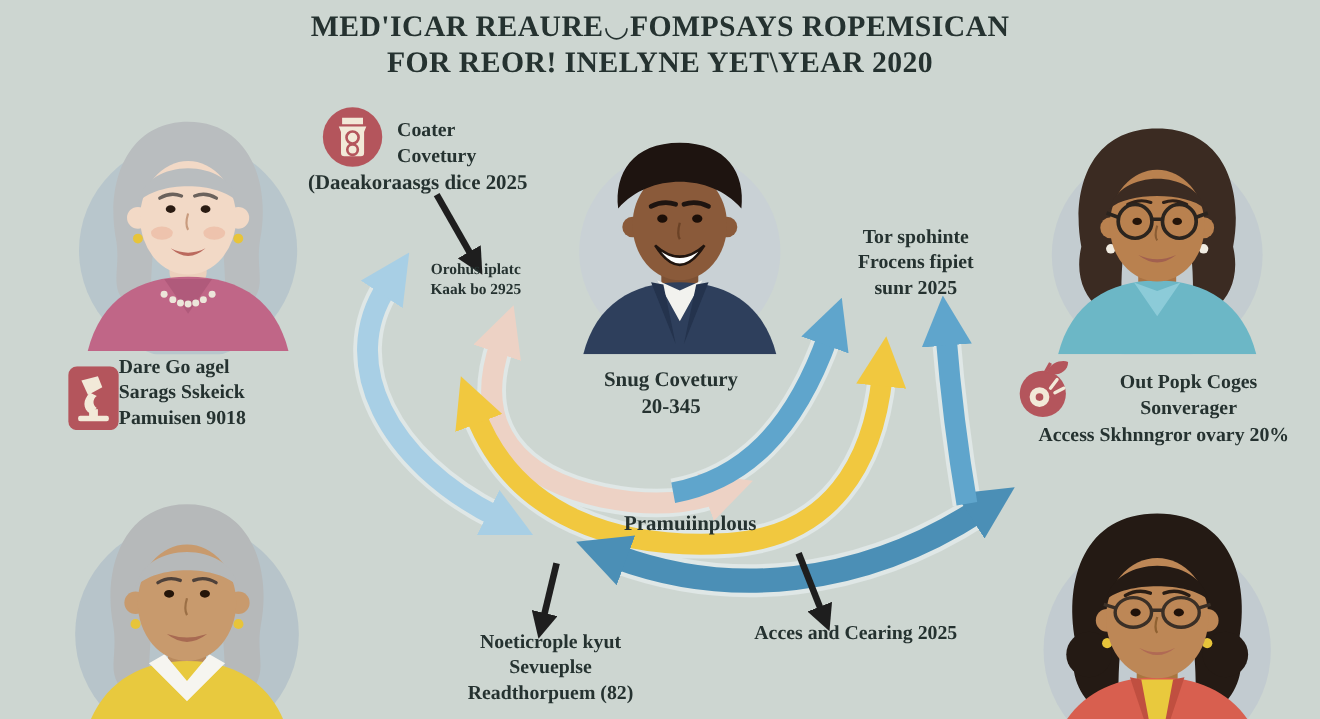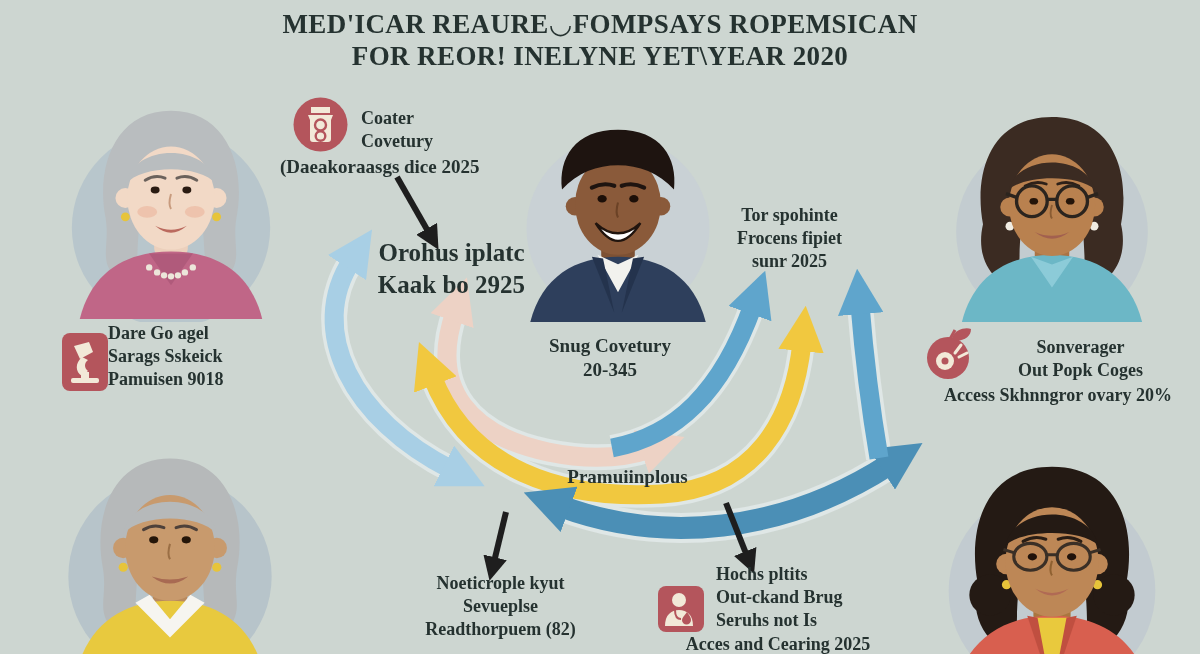--- a/index.html
+++ b/index.html
@@ -229,21 +229,21 @@
         <circle cx="28.5" cy="40" r="4.8" fill="none" stroke="#b4555c" stroke-width="2.4"></circle>
       </svg>
       <div class="ann txt" style="padding-top:6px">
         <div>Coater</div>
         <div>Covetury</div>
       </div>
     </div>
     <div class="ann txt" style="margin:2px 0 16px -12px;width:260px;font-size:19px">(Daeakoraasgs dice 2025</div>
   </div>
 
-  <div class="abs label ann txt center" style="left:359px;top:237px;width:185px;font-size:25px">
+  <div class="abs label ann txt center" style="left:340px;top:237px;width:185px;font-size:14px">
     <div>Orohus iplatc</div>
     <div>Kaak bo 2925</div>
   </div>
 
   <div class="abs label row" style="left:62px;top:320px;width:250px;">
     <svg width="46" height="58" viewBox="0 0 46 58">
       <rect width="46" height="58" rx="8" fill="#b4555c"></rect>
       <path d="M12,13 L27,9 L31,19 L18,26 Z" fill="#f2e9d8"></path>
       <path d="M20,24 C13,30 13,39 20,43 L26,38 C22,35 22,30 26,27 Z" fill="#f2e9d8"></path>
       <rect x="9" y="45" width="28" height="5" rx="2" fill="#f2e9d8"></rect>
@@ -254,65 +254,51 @@
       <div>Sarags Sskeick</div>
       <div>Pamuisen 9018</div>
     </div>
   </div>
 
   <div class="abs label ann txt center" style="left:515px;top:334px;width:190px;font-size:19px">
     <div>Snug Covetury</div>
     <div>20-345</div>
   </div>
 
-  <div class="abs label ann txt center" style="left:717px;top:204px;width:145px">
+  <div class="abs label ann txt center" style="left:760px;top:204px;width:145px">
     <div>Tor spohinte</div>
     <div>Frocens fipiet</div>
     <div>sunr 2025</div>
   </div>
 
   <div class="abs label" style="left:922px;top:324px;width:272px">
     <div class="row" style="gap:10px">
       <svg width="56" height="58" viewBox="0 0 56 58">
         <circle cx="26" cy="34" r="21" fill="#b4555c"></circle>
         <path d="M30,14 C33,5 44,3 49,5 C49,13 41,18 32,16 Z" fill="#b4555c"></path>
         <path d="M28,15 L33,6" stroke="#b4555c" stroke-width="3" fill="none"></path>
         <circle cx="23" cy="37" r="9" fill="#f2e9d8"></circle>
         <circle cx="23" cy="37" r="3.5" fill="#b4555c"></circle>
         <path d="M33,29 l6,-8 M37,33 l8,-4" stroke="#f2e9d8" stroke-width="3" stroke-linecap="round" fill="none"></path>
       </svg>
       <div class="ann txt center" style="font-size:18px;width:185px">
+        <div>Out Popk Coges</div>
         <div>Sonverager</div>
-        <div>Out Popk Coges</div>
       </div>
     </div>
     <div class="ann txt center" style="margin-top:2px;font-size:18px">Access Skhnngror ovary 20%</div>
   </div>
 
   <div class="abs label ann txt center" style="left:540px;top:465px;width:175px;font-size:19px">
     <div>Pramuiinplous</div>
   </div>
 
   <div class="abs label ann txt center" style="left:393px;top:572px;width:215px">
     <div>Noeticrople kyut</div>
     <div>Sevueplse</div>
     <div>Readthorpuem (82)</div>
   </div>
 
   <div class="abs label" style="left:658px;top:563px;width:240px">
-    <div class="row" style="gap:12px">
-      <svg width="46" height="46" viewBox="0 0 46 46">
-        <rect width="46" height="46" rx="8" fill="#b4555c"></rect>
-        <circle cx="21" cy="14" r="7" fill="#f2e9d8"></circle>
-        <path d="M7,40 C7,29 13,24 21,24 C29,24 35,29 35,40 Z" fill="#f2e9d8"></path>
-        <path d="M17,24 c0,6 2,9 6,9" stroke="#b4555c" stroke-width="2" fill="none"></path>
-        <path d="M29,26 c3,4 4,6 4,8 a4.5,4.5 0 1 1 -9,0 c0,-2 2,-4 5,-8 z" fill="#b4555c"></path>
-      </svg>
-      <div class="ann txt" style="font-size:18px">
-        <div>Hochs pltits</div>
-        <div>Out-ckand Brug</div>
-        <div>Seruhs not Is</div>
-      </div>
-    </div>
     <div class="ann txt center" style="margin:1px 0 0 -5px;width:250px;font-size:18px">Acces and Cearing 2025</div>
   </div>
 
 </div>
 
 </body></html>

